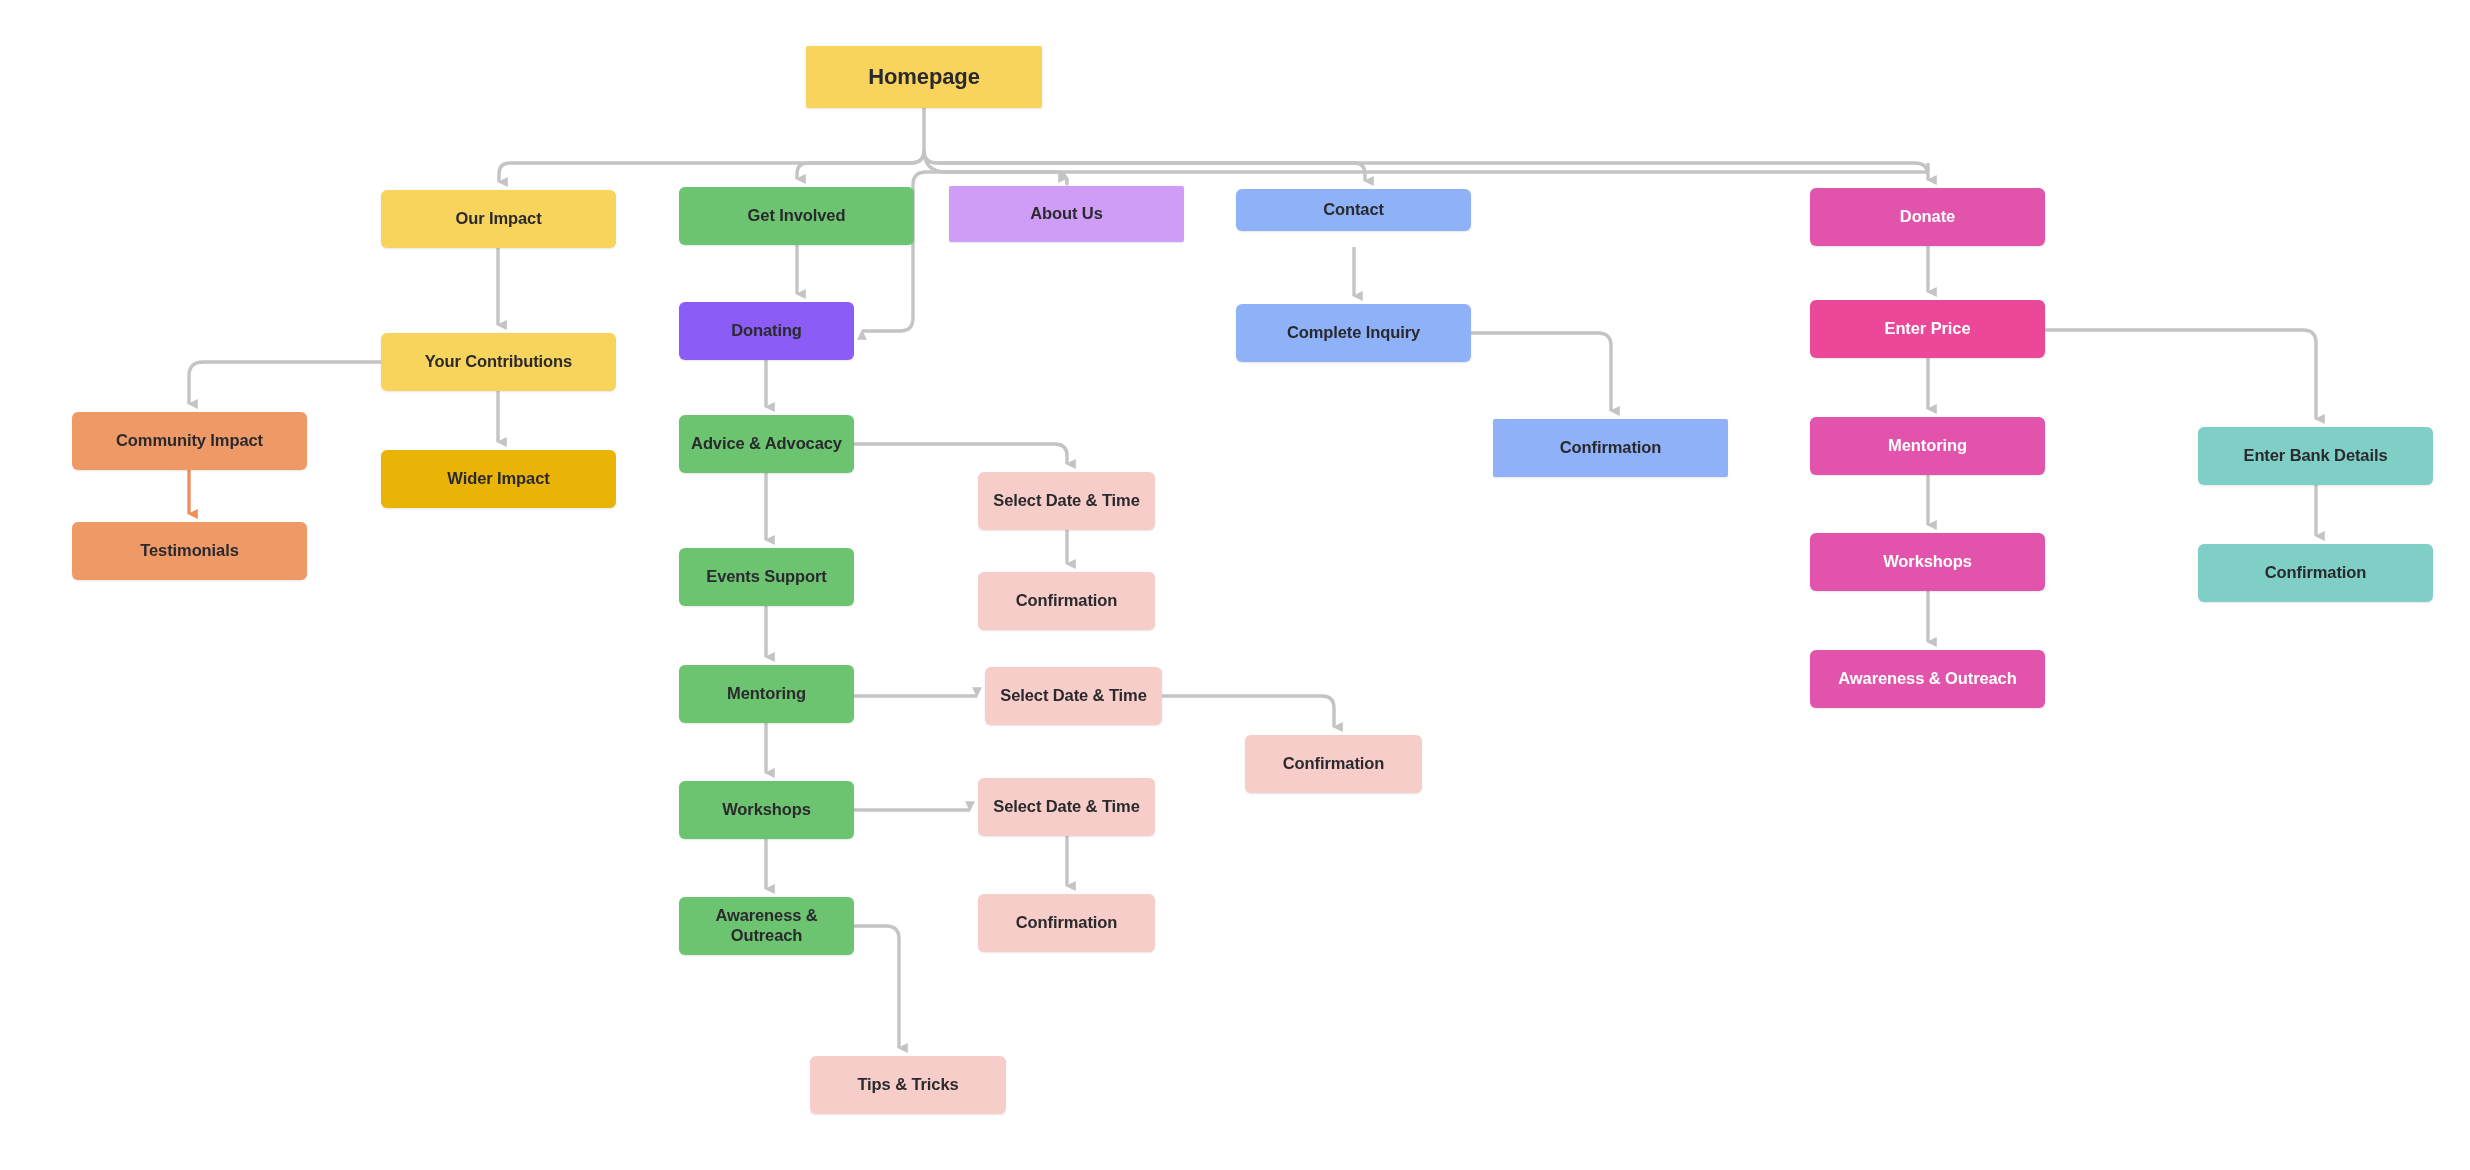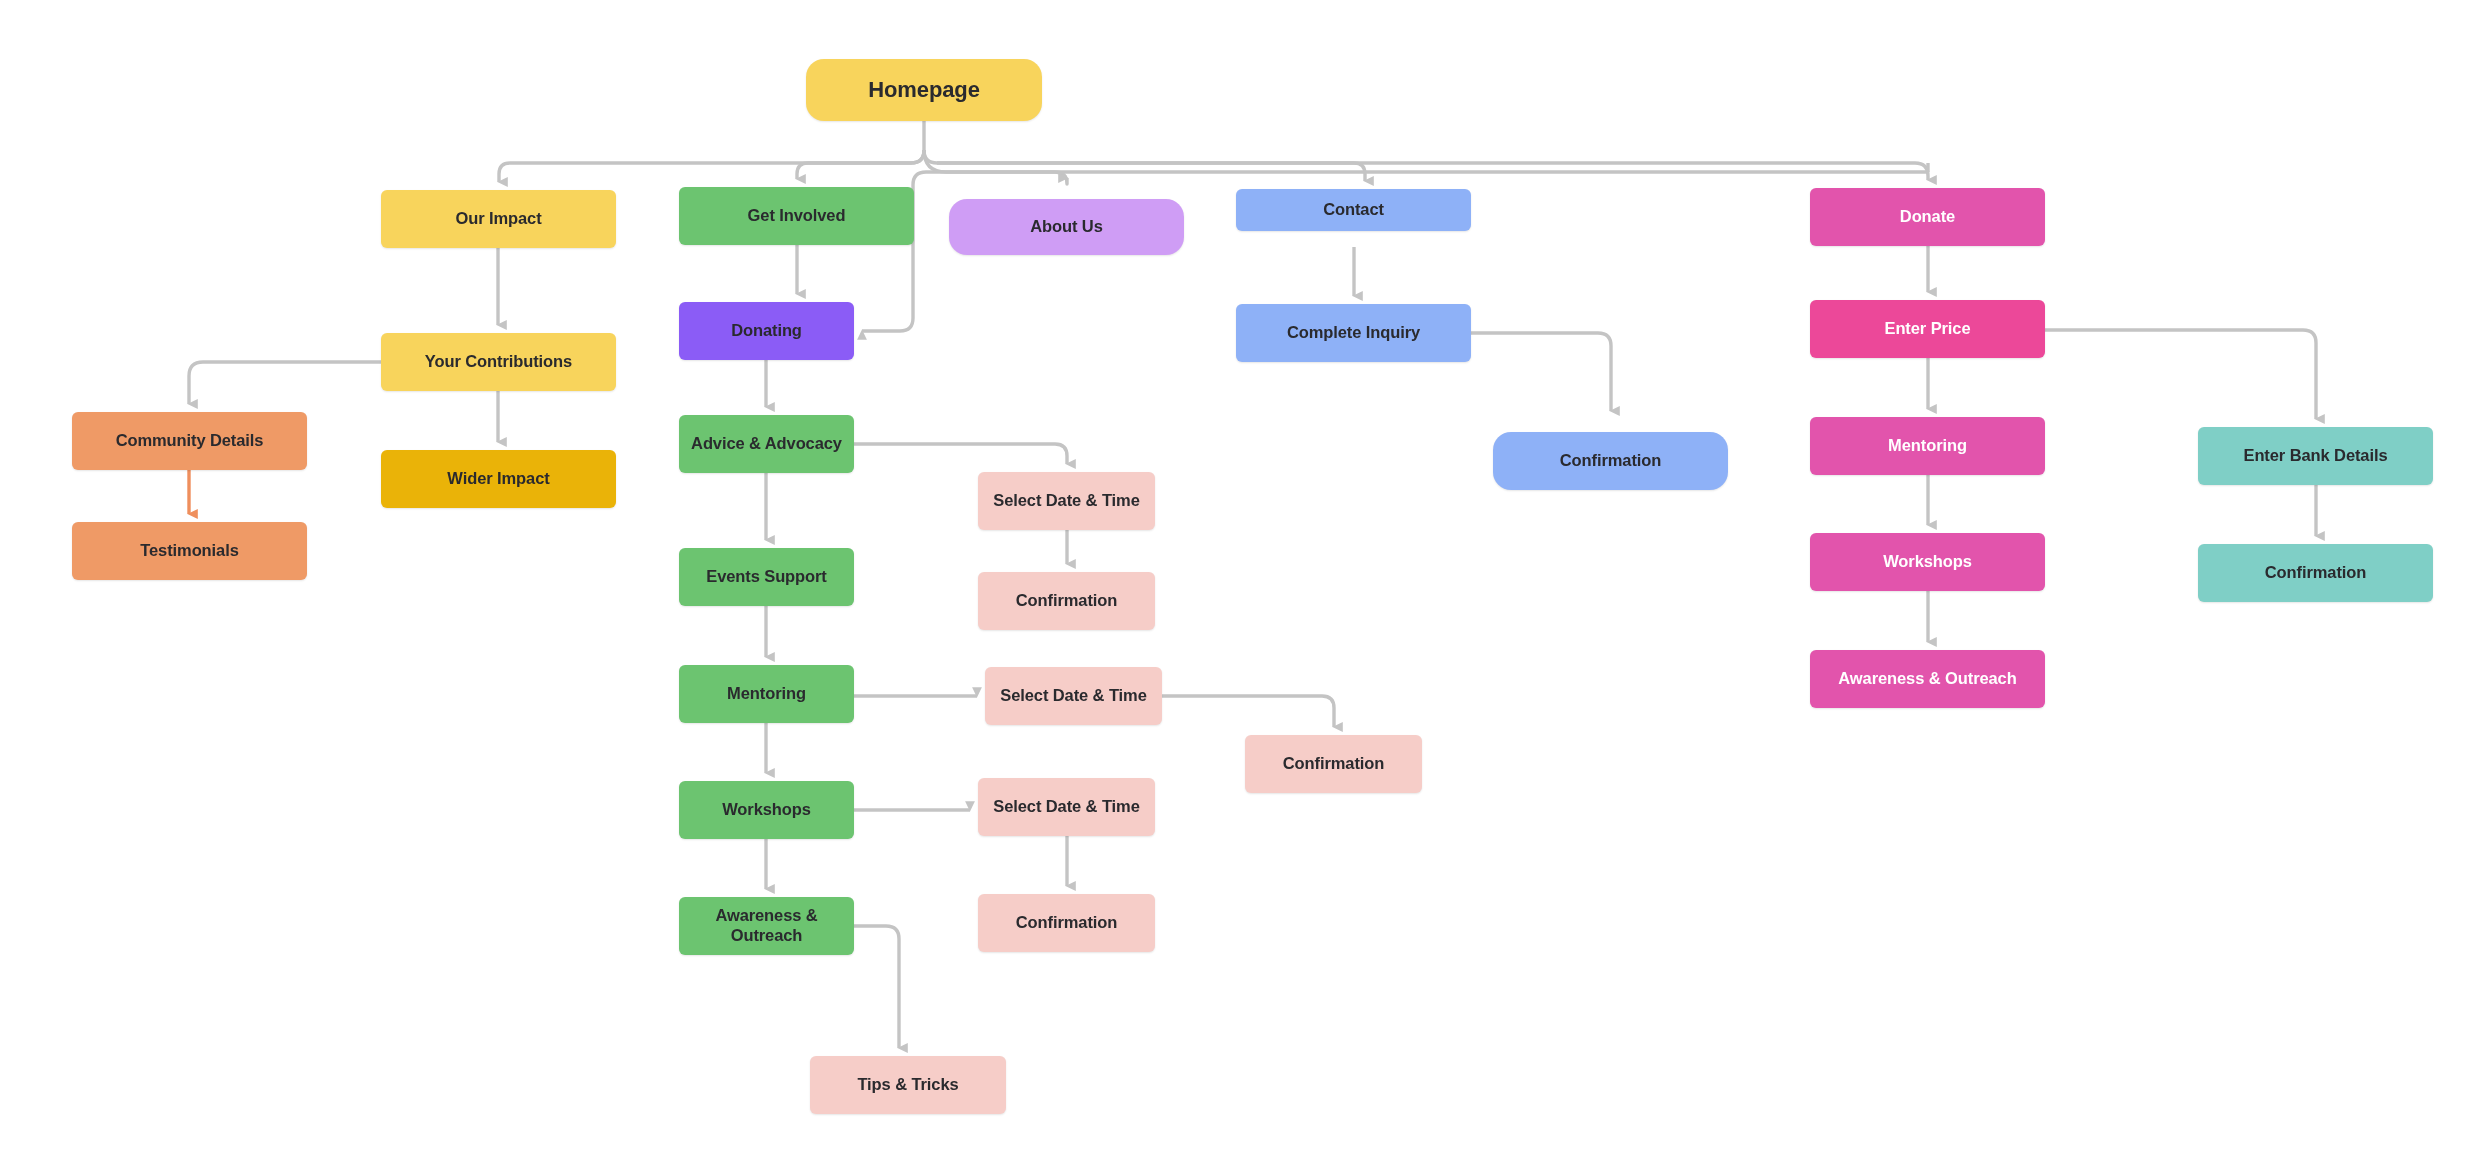--- a/index.html
+++ b/index.html
@@ -36,21 +36,21 @@
     font-weight: bold;
     font-size: 16.5px;
     letter-spacing: -0.1px;
     line-height: 1.2;
     padding: 4px 8px;
     border-radius: 6px;
     color: #2a2a2e;
     box-shadow: 0 1px 2px rgba(0,0,0,0.10);
     user-select: none;
   }
-  .node.rounded { border-radius: 18px; margin-top: 13px; }
+  .node.rounded { border-radius: 2px; }
   .node.light-text { color: #ffffff; }
 </style>
 </head>
 <body>
 
 <div id="canvas">
 
   <svg id="edges" viewBox="0 0 2470 1170" width="2470" height="1170">
     <defs>
       <marker id="ah" markerWidth="11" markerHeight="11" refX="5.5" refY="9.4" orient="auto" markerUnits="userSpaceOnUse">
@@ -109,21 +109,21 @@
 
   <div id="nodes">
       <div class="node rounded" style="left: 806px; top: 46px; width: 236px; height: 62px; background: rgb(248, 212, 92); font-size: 22px;">Homepage</div>
       <div class="node" style="left: 381px; top: 190px; width: 235px; height: 58px; background: rgb(248, 212, 92);">Our Impact</div>
       <div class="node" style="left: 679px; top: 187px; width: 235px; height: 58px; background: rgb(108, 196, 112);">Get Involved</div>
       <div class="node rounded" style="left: 949px; top: 186px; width: 235px; height: 56px; background: rgb(207, 157, 245);">About Us</div>
       <div class="node" style="left: 1236px; top: 189px; width: 235px; height: 42px; background: rgb(142, 177, 247);">Contact</div>
       <div class="node light-text" style="left: 1810px; top: 188px; width: 235px; height: 58px; background: rgb(226, 84, 172);">Donate</div>
       <div class="node" style="left: 381px; top: 333px; width: 235px; height: 58px; background: rgb(248, 212, 92);">Your Contributions</div>
       <div class="node" style="left: 381px; top: 450px; width: 235px; height: 58px; background: #eab308;">Wider Impact</div>
-      <div class="node" style="left: 72px; top: 412px; width: 235px; height: 58px; background: rgb(239, 154, 102);">Community Details</div>
+      <div class="node" style="left: 72px; top: 412px; width: 235px; height: 58px; background: rgb(239, 154, 102);">Community Impact</div>
       <div class="node" style="left: 72px; top: 522px; width: 235px; height: 58px; background: rgb(239, 154, 102);">Testimonials</div>
       <div class="node" style="left: 679px; top: 302px; width: 175px; height: 58px; background: #8b5cf6;">Donating</div>
       <div class="node" style="left: 679px; top: 415px; width: 175px; height: 58px; background: rgb(108, 196, 112);">Advice &amp; Advocacy</div>
       <div class="node" style="left: 679px; top: 548px; width: 175px; height: 58px; background: rgb(108, 196, 112);">Events Support</div>
       <div class="node" style="left: 679px; top: 665px; width: 175px; height: 58px; background: rgb(108, 196, 112);">Mentoring</div>
       <div class="node" style="left: 679px; top: 781px; width: 175px; height: 58px; background: rgb(108, 196, 112);">Workshops</div>
       <div class="node" style="left: 679px; top: 897px; width: 175px; height: 58px; background: rgb(108, 196, 112);">Awareness &amp; Outreach</div>
       <div class="node" style="left: 978px; top: 472px; width: 177px; height: 58px; background: rgb(246, 205, 200);">Select Date &amp; Time</div>
       <div class="node" style="left: 978px; top: 572px; width: 177px; height: 58px; background: rgb(246, 205, 200);">Confirmation</div>
       <div class="node" style="left: 985px; top: 667px; width: 177px; height: 58px; background: rgb(246, 205, 200);">Select Date &amp; Time</div>

